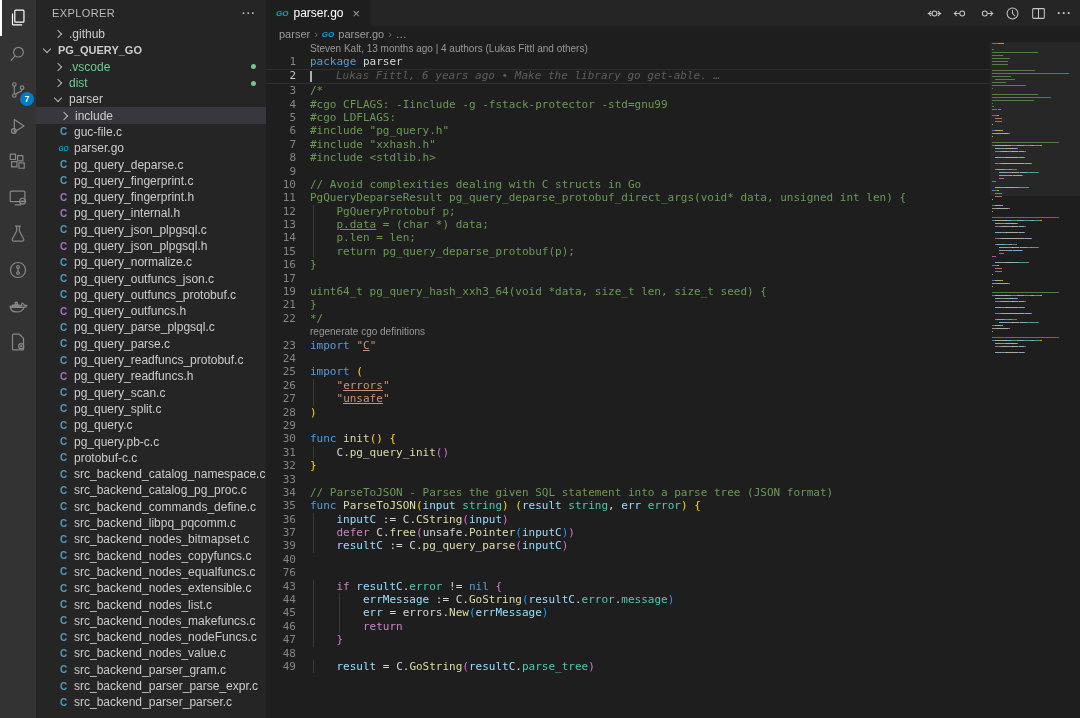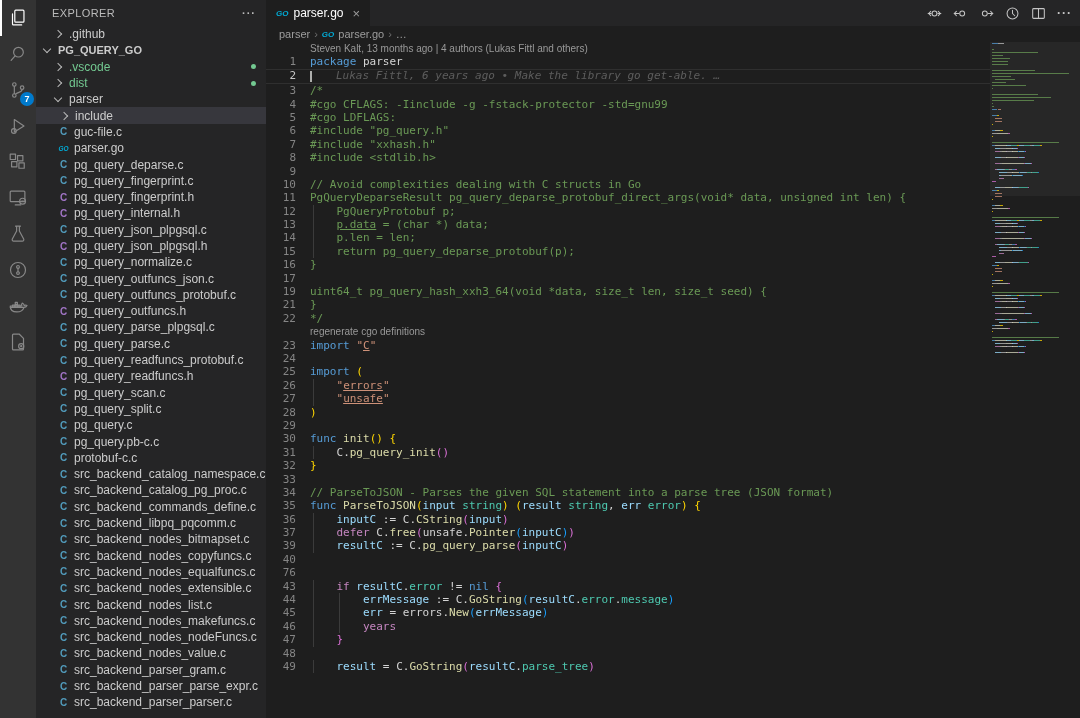--- a/index.html
+++ b/index.html
@@ -414,21 +414,21 @@
           <div class="crow"><span class="gut">34</span><span class="ctext"><span class="cm">// ParseToJSON - Parses the given SQL statement into a parse tree (JSON format)</span></span></div>
           <div class="crow"><span class="gut">35</span><span class="ctext"><span class="kw">func</span><span class="fn"> ParseToJSON</span><span class="b1">(</span><span class="var">input</span><span class="type"> string</span><span class="b1">) (</span><span class="var">result</span><span class="type"> string</span><span class="pun">, </span><span class="var">err</span><span class="type"> error</span><span class="b1">) {</span></span></div>
           <div class="crow"><span class="gut">36</span><span class="ctext"><i class="guide" style="left: 3px;"></i><span class="pl">    </span><span class="var">inputC</span><span class="pun"> := </span><span class="pl">C</span><span class="pun">.</span><span class="fn">CString</span><span class="b2">(</span><span class="var">input</span><span class="b2">)</span></span></div>
           <div class="crow"><span class="gut">37</span><span class="ctext"><i class="guide" style="left: 3px;"></i><span class="pl">    </span><span class="ctrl">defer</span><span class="pl"> C</span><span class="pun">.</span><span class="fn">free</span><span class="b2">(</span><span class="pl">unsafe</span><span class="pun">.</span><span class="fn">Pointer</span><span class="b3">(</span><span class="var">inputC</span><span class="b3">)</span><span class="b2">)</span></span></div>
           <div class="crow"><span class="gut">39</span><span class="ctext"><i class="guide" style="left: 3px;"></i><span class="pl">    </span><span class="var">resultC</span><span class="pun"> := </span><span class="pl">C</span><span class="pun">.</span><span class="fn">pg_query_parse</span><span class="b2">(</span><span class="var">inputC</span><span class="b2">)</span></span></div>
           <div class="crow"><span class="gut">40</span><span class="ctext"></span></div>
           <div class="crow"><span class="gut">76</span><span class="ctext"></span></div>
           <div class="crow"><span class="gut">43</span><span class="ctext"><i class="guide" style="left: 3px;"></i><span class="pl">    </span><span class="ctrl">if</span><span class="var"> resultC</span><span class="pun">.</span><span class="type">error</span><span class="pun"> != </span><span class="kw">nil</span><span class="b2"> {</span></span></div>
           <div class="crow"><span class="gut">44</span><span class="ctext"><i class="guide" style="left: 3px;"></i><i class="guide" style="left: 29.48px;"></i><span class="pl">        </span><span class="var">errMessage</span><span class="pun"> := </span><span class="pl">C</span><span class="pun">.</span><span class="fn">GoString</span><span class="b3">(</span><span class="var">resultC</span><span class="pun">.</span><span class="type">error</span><span class="pun">.</span><span class="type">message</span><span class="b3">)</span></span></div>
           <div class="crow"><span class="gut">45</span><span class="ctext"><i class="guide" style="left: 3px;"></i><i class="guide" style="left: 29.48px;"></i><span class="pl">        </span><span class="var">err</span><span class="pun"> = </span><span class="pl">errors</span><span class="pun">.</span><span class="fn">New</span><span class="b3">(</span><span class="var">errMessage</span><span class="b3">)</span></span></div>
-          <div class="crow"><span class="gut">46</span><span class="ctext"><i class="guide" style="left: 3px;"></i><i class="guide" style="left: 29.48px;"></i><span class="pl">        </span><span class="ctrl">years</span></span></div>
+          <div class="crow"><span class="gut">46</span><span class="ctext"><i class="guide" style="left: 3px;"></i><i class="guide" style="left: 29.48px;"></i><span class="pl">        </span><span class="ctrl">return</span></span></div>
           <div class="crow"><span class="gut">47</span><span class="ctext"><i class="guide" style="left: 3px;"></i><span class="b2">    }</span></span></div>
           <div class="crow"><span class="gut">48</span><span class="ctext"></span></div>
           <div class="crow"><span class="gut">49</span><span class="ctext"><i class="guide" style="left: 3px;"></i><span class="pl">    </span><span class="var">result</span><span class="pun"> = </span><span class="pl">C</span><span class="pun">.</span><span class="fn">GoString</span><span class="b2">(</span><span class="var">resultC</span><span class="pun">.</span><span class="type">parse_tree</span><span class="b2">)</span></span></div>
         </div>
       <div class="minimap">
         <div class="mm-slider"></div>
         <div>
             <div class="mrow"><i class="m-kw" style="width: 5.95px;"></i><i class="m-pl" style="width: 5.95px;"></i></div>
             <div class="mrow"></div>
             <div class="mrow"><i class="m-cm" style="width: 1.7px;"></i></div>

